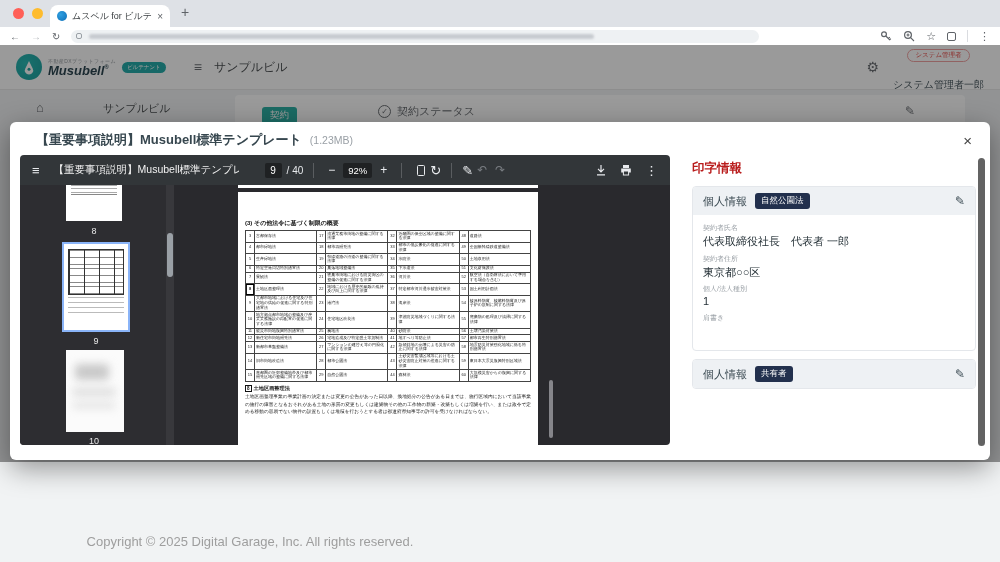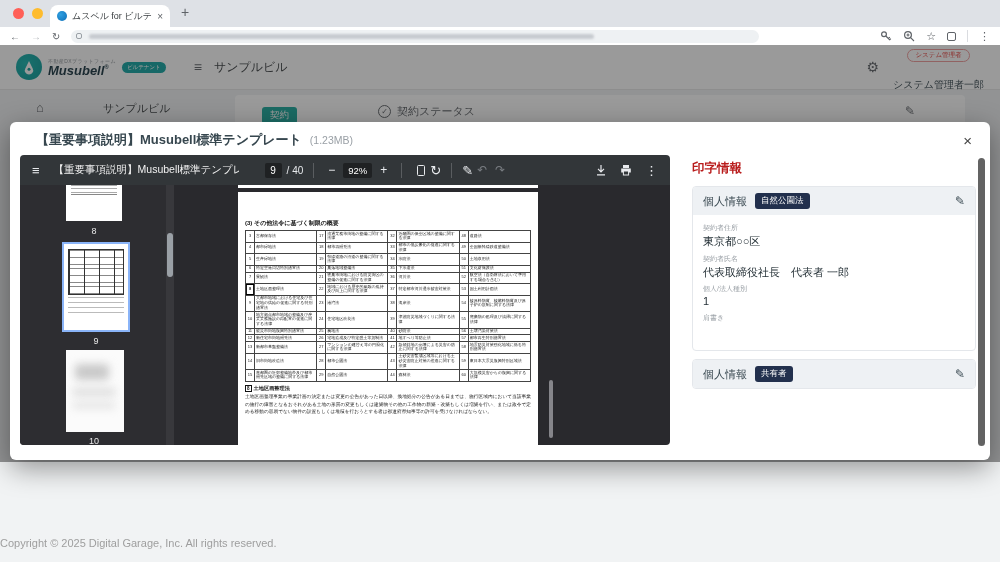--- a/index.html
+++ b/index.html
@@ -45,21 +45,21 @@
   .adminbox{text-align:center}
   .admin-badge{display:inline-block;border:1px solid #ef9a9a;color:#e53935;font-size:6.5px;padding:1px 7px;border-radius:8px}
   .admin-name{font-size:10px;color:#37474f;margin-top:16px}
   .side-home{position:absolute;left:36px;top:55px;font-size:13px;color:#5f6368}
   .side-label{position:absolute;left:103px;top:56px;font-size:11px;color:#3c4043}
   .content-card{position:absolute;left:235px;top:50px;width:730px;height:72px;background:#fff;border-radius:4px}
   .chip{position:absolute;left:262px;top:62px;background:#18a99d;color:#fff;font-size:9.5px;padding:2px 8px;border-radius:3px}
   .status{position:absolute;left:378px;top:59px;display:flex;align-items:center;gap:6px;font-size:11px;color:#5f6368}
   .check-circle{width:13px;height:13px;border:1.3px solid #5f6368;border-radius:50%;display:flex;align-items:center;justify-content:center;font-size:8px;color:#5f6368}
   .bg-pencil{position:absolute;left:905px;top:59px;font-size:12px;color:#5f6368}
-  .app-footer{position:absolute;bottom:13px;left:0;width:500px;text-align:left;font-size:11px;color:#9e9e9e}
+  .app-footer{position:absolute;bottom:13px;left:0;width:500px;text-align:center;font-size:13px;color:#9e9e9e}
   .overlay{position:absolute;top:0;left:0;width:1000px;height:417px;background:rgba(30,30,30,.45);z-index:5}
 
   
   .modal{position:absolute;left:10px;top:77px;width:980px;height:338px;background:#fff;border-radius:6px;box-shadow:0 8px 28px rgba(0,0,0,.4);z-index:10}
   .m-header{display:flex;align-items:center;padding:9px 18px 0 26px;gap:8px}
   .m-title{font-size:13px;font-weight:bold;color:#37474f}
   .m-size{font-size:10.5px;color:#9aa0a6}
   .m-close{margin-left:auto;font-size:15px;color:#444}
   .modalbar{position:absolute;right:5px;top:36px;width:7px;height:288px;background:#636363;border-radius:4px}
 
@@ -417,26 +417,26 @@
       <div class="panel-title">印字情報</div>
       <div>
           <div class="info-card">
             <div class="card-head">
               <span class="card-title">個人情報</span>
               <span class="badge">自然公園法</span>
               <span class="edit">✎</span>
             </div>
             <div class="card-body">
               <div class="fld">
+                <div class="fld-label">契約者氏名</div>
+                <div class="fld-value">代表取締役社長　代表者 一郎</div>
+              </div>
+              <div class="fld">
                 <div class="fld-label">契約者住所</div>
                 <div class="fld-value">東京都○○区</div>
-              </div>
-              <div class="fld">
-                <div class="fld-label">契約者氏名</div>
-                <div class="fld-value">代表取締役社長　代表者 一郎</div>
               </div>
               <div class="fld">
                 <div class="fld-label">個人/法人種別</div>
                 <div class="fld-value">1</div>
               </div>
               <div class="fld">
                 <div class="fld-label">肩書き</div>
                 <div class="fld-value"></div>
               </div>
             </div>

